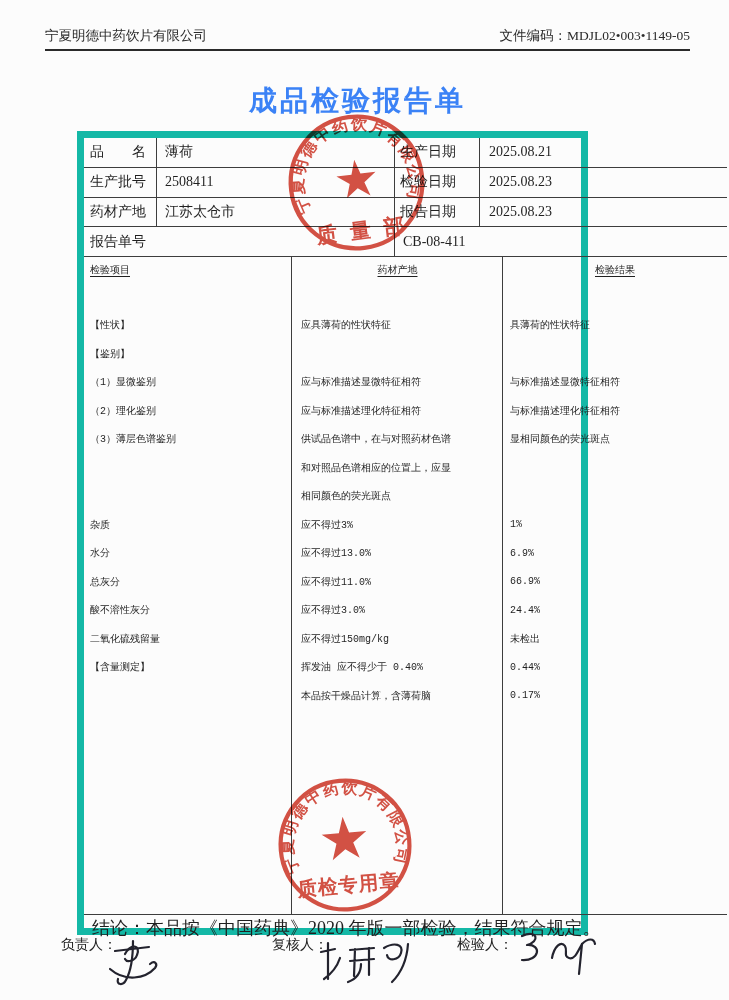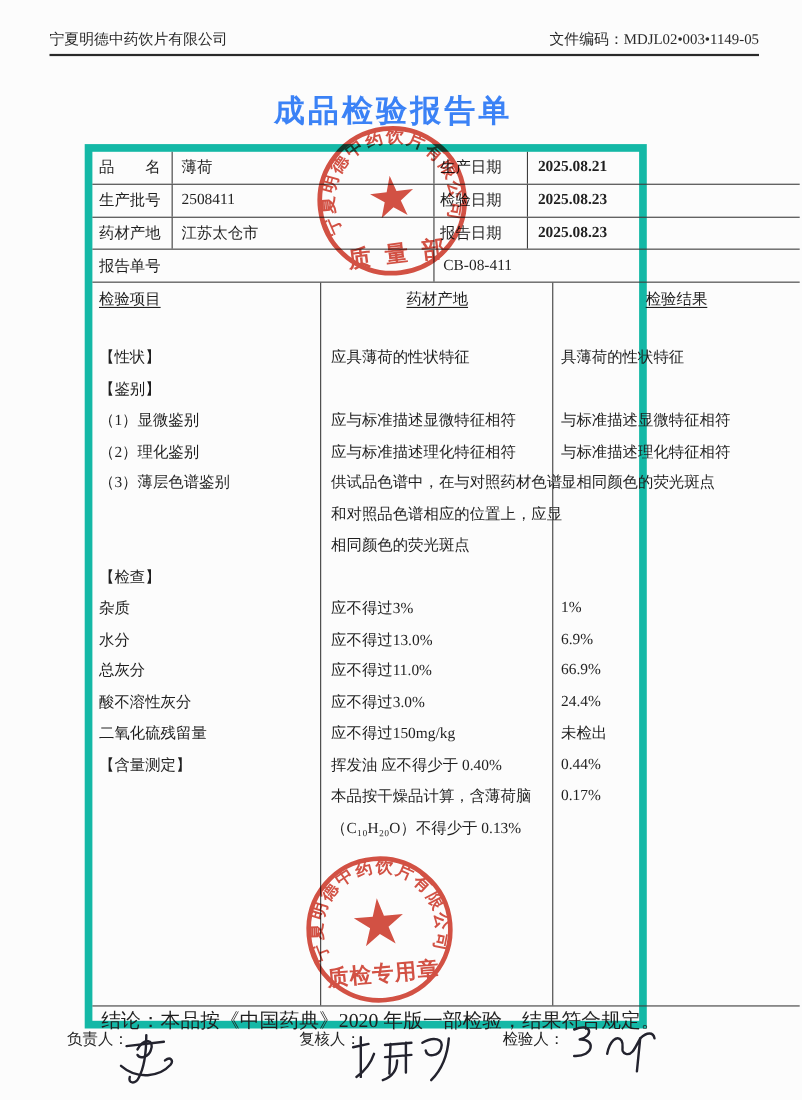--- a/index.html
+++ b/index.html
@@ -27,32 +27,32 @@
     border:7px solid #14b8a6; background:transparent;margin-left:32px; }
 
   
   .info { position:absolute; top:0; left:0; width:643px; height:119px; }
   .info-row { display:flex; height:29.75px; border-bottom:1px solid #3d3d3d; }
   .info-row:last-child { border-bottom:1px solid #3d3d3d; }
   .cell { display:flex; align-items:center; font-size:14px; overflow:hidden; white-space:nowrap; }
   .c-l1 { width:73px; border-right:1px solid #3d3d3d; padding-left:6px; }
   .c-v1 { width:238px; border-right:1px solid #3d3d3d; padding-left:8px; }
   .c-l2 { width:85px; border-right:1px solid #3d3d3d; padding-left:5px; }
-  .c-v2 { flex:1; padding-left:9px;font-weight:bold; }
+  .c-v2 { flex:1; padding-left:9px; }
   .c-span1 { width:311px; border-right:1px solid #3d3d3d; padding-left:6px; }
   .c-span2 { flex:1; padding-left:8px;text-align:right; }
 
   
   .main { position:absolute; top:119px; left:0; width:643px; height:658px; border-bottom:1px solid #3d3d3d; }
   .vline { position:absolute; top:0; bottom:0; width:1px; background:#3d3d3d; }
   .vl-1 { left:207px; } .vl-2 { left:418px; }
   .trow { display:flex; width:100%; height:28.5px; align-items:center; }
   .trow-header { height:30px; padding-top:6px; align-items:flex-start; }
   .spacer { height:24px; }
-  .tc { font-size:14px; white-space:nowrap; overflow:visible; }
+  .tc { font-size:10px; white-space:nowrap; overflow:visible;font-family:Liberation Mono, monospace; }
   .tc-i { width:208px; padding-left:6px; }
   .tc-s { width:211px; padding-left:9px; }
   .tc-r { width:224px; padding-left:7px; }
   .th { text-decoration:underline; text-underline-offset:3px; }
   .th-center { text-align:center; padding-left:0; }
 
   
   .conclusion { position:absolute; top:777px; left:0; width:643px; height:25px;
     display:flex; align-items:center; padding-left:8px; font-size:18px; }
 
@@ -149,25 +149,20 @@
         <div class="tc tc-i"></div>
         <div class="tc tc-s">和对照品色谱相应的位置上，应显</div>
         <div class="tc tc-r"></div>
       </div>
       <div class="trow">
         <div class="tc tc-i"></div>
         <div class="tc tc-s">相同颜色的荧光斑点</div>
         <div class="tc tc-r"></div>
       </div>
       <div class="trow">
-        <div class="tc tc-i">【检查】</div>
-        <div class="tc tc-s"></div>
-        <div class="tc tc-r"></div>
-      </div>
-      <div class="trow">
         <div class="tc tc-i">杂质</div>
         <div class="tc tc-s">应不得过3%</div>
         <div class="tc tc-r">1%</div>
       </div>
       <div class="trow">
         <div class="tc tc-i">水分</div>
         <div class="tc tc-s">应不得过13.0%</div>
         <div class="tc tc-r">6.9%</div>
       </div>
       <div class="trow">
@@ -187,25 +182,20 @@
       </div>
       <div class="trow">
         <div class="tc tc-i">【含量测定】</div>
         <div class="tc tc-s">挥发油 应不得少于 0.40%</div>
         <div class="tc tc-r">0.44%</div>
       </div>
       <div class="trow">
         <div class="tc tc-i"></div>
         <div class="tc tc-s">本品按干燥品计算，含薄荷脑</div>
         <div class="tc tc-r">0.17%</div>
-      </div>
-      <div class="trow">
-        <div class="tc tc-i"></div>
-        <div class="tc tc-s">（C₁₀H₂₀O）不得少于 0.13%</div>
-        <div class="tc tc-r"></div>
       </div>
     </div>
 
     <div class="conclusion">
       <span>结论：本品按《中国药典》2020 年版一部检验，结果符合规定。</span>
     </div>
   </div>
 
   <div class="sign-row">
     <span class="sign-label sl-1">负责人：</span>

